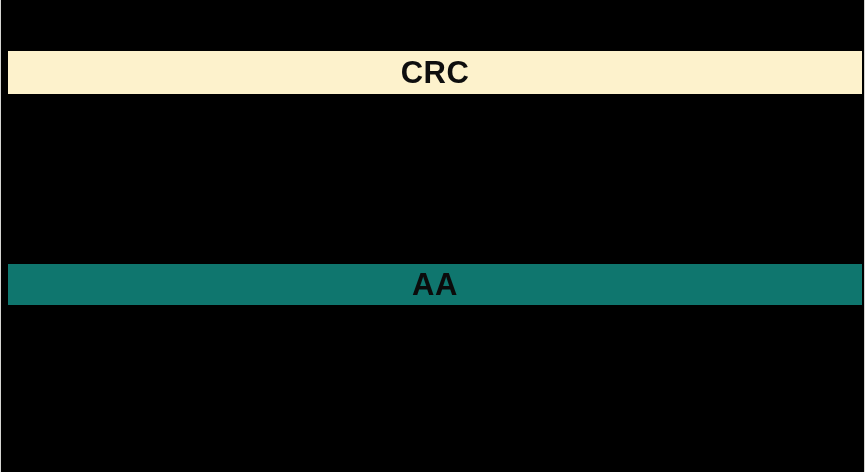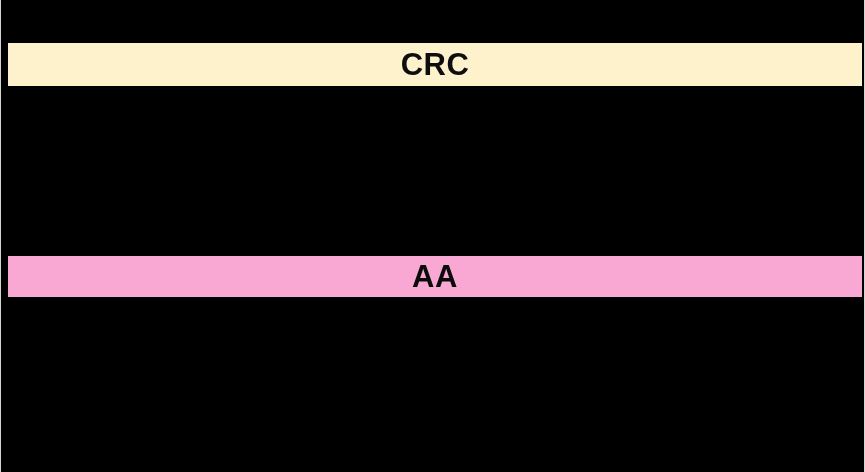--- a/index.html
+++ b/index.html
@@ -27,20 +27,21 @@
   }
   .edge-line.left  { left: 0; }
   .edge-line.right { right: 0; }
   .band {
     position: absolute;
     left: 8px;
     right: 3px;
     display: flex;
     align-items: center;
     justify-content: center;
+    margin-top: 8px;
   }
   .band-crc {
     top: 43px;
     height: 43px;
   }
   .band-aa {
     top: 256px;
     height: 41px;
   }
   .band-label {
@@ -59,17 +60,17 @@
   <div class="figure-bg" style="background-color: rgb(0, 0, 0);"></div>
 
   <div class="edge-line left" style="background-color: rgb(236, 236, 233);"></div>
 
   <div class="edge-line right" style="background-color: rgb(236, 236, 233);"></div>
 
   <div class="band band-crc" style="background-color: rgb(253, 242, 204);">
     <span class="band-label" style="color: rgb(14, 14, 14);">CRC</span>
   </div>
 
-  <div class="band band-aa" style="background-color: #f9a8d4;">
+  <div class="band band-aa" style="background-color: #0f766e;">
     <span class="band-label" style="color: rgb(11, 11, 11);">AA</span>
   </div>
 
 </div>
 
 </body></html>

